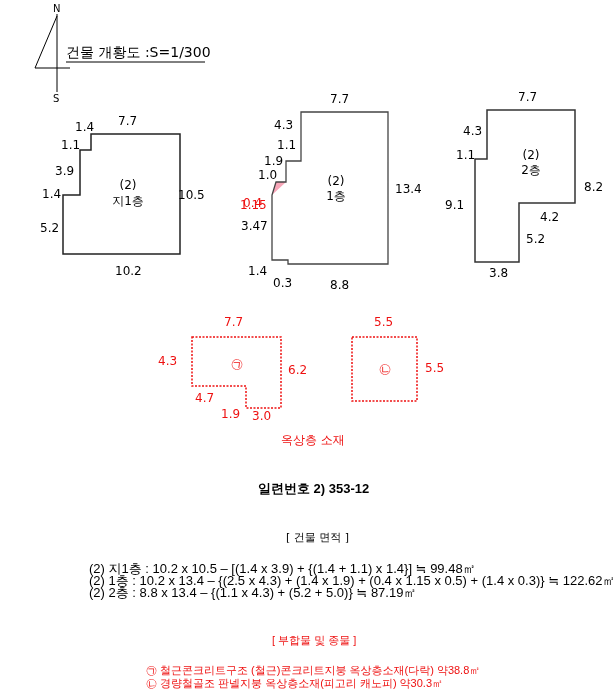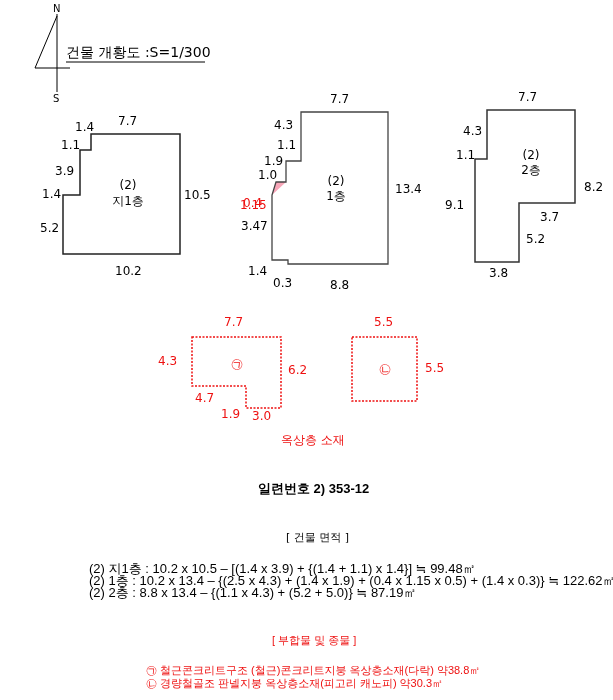--- a/index.html
+++ b/index.html
@@ -45,21 +45,21 @@
 <div class="abs dim" style="left:53px;top:92px;font-size:10px;">S</div>
 
 <div class="abs title-u" style="left:66px;top:44px;border-bottom:none;">건물 개황도 :S=1/300</div>
 
 <div class="abs dim" style="left:118px;top:114px;">7.7</div>
 <div class="abs dim" style="left:75px;top:120px;">1.4</div>
 <div class="abs dim" style="left:61px;top:138px;">1.1</div>
 <div class="abs dim" style="left:55px;top:164px;">3.9</div>
 <div class="abs dim" style="left:42px;top:187px;">1.4</div>
 <div class="abs dim" style="left:40px;top:221px;">5.2</div>
-<div class="abs dim" style="left:184px;top:188px;">10.5</div>
+<div class="abs dim" style="left:178px;top:188px;">10.5</div>
 <div class="abs dim" style="left:115px;top:264px;">10.2</div>
 <div class="abs label" style="left:108px;top:178px;width:40px;">(2)</div>
 <div class="abs label" style="left:103px;top:194px;width:50px;">지1층</div>
 
 <div class="abs dim" style="left:330px;top:92px;">7.7</div>
 <div class="abs dim" style="left:274px;top:118px;">4.3</div>
 <div class="abs dim" style="left:277px;top:138px;">1.1</div>
 <div class="abs dim" style="left:264px;top:154px;">1.9</div>
 <div class="abs dim" style="left:258px;top:168px;">1.0</div>
 <div class="abs dim red" style="left:243px;top:196px;">0.4</div>
@@ -70,21 +70,21 @@
 <div class="abs dim" style="left:273px;top:276px;">0.3</div>
 <div class="abs dim" style="left:330px;top:278px;">8.8</div>
 <div class="abs label" style="left:316px;top:174px;width:40px;">(2)</div>
 <div class="abs label" style="left:311px;top:189px;width:50px;">1층</div>
 
 <div class="abs dim" style="left:518px;top:90px;">7.7</div>
 <div class="abs dim" style="left:463px;top:124px;">4.3</div>
 <div class="abs dim" style="left:456px;top:148px;">1.1</div>
 <div class="abs dim" style="left:445px;top:198px;">9.1</div>
 <div class="abs dim" style="left:584px;top:180px;">8.2</div>
-<div class="abs dim" style="left:540px;top:210px;">3.7</div>
+<div class="abs dim" style="left:540px;top:210px;">4.2</div>
 <div class="abs dim" style="left:526px;top:232px;">5.2</div>
 <div class="abs dim" style="left:489px;top:266px;">3.8</div>
 <div class="abs label" style="left:511px;top:148px;width:40px;">(2)</div>
 <div class="abs label" style="left:506px;top:163px;width:50px;">2층</div>
 
 <div class="abs dim red" style="left:224px;top:315px;">7.7</div>
 <div class="abs dim red" style="left:158px;top:354px;">4.3</div>
 <div class="abs dim red" style="left:288px;top:363px;">6.2</div>
 <div class="abs dim red" style="left:195px;top:391px;">4.7</div>
 <div class="abs dim red" style="left:221px;top:407px;">1.9</div>

